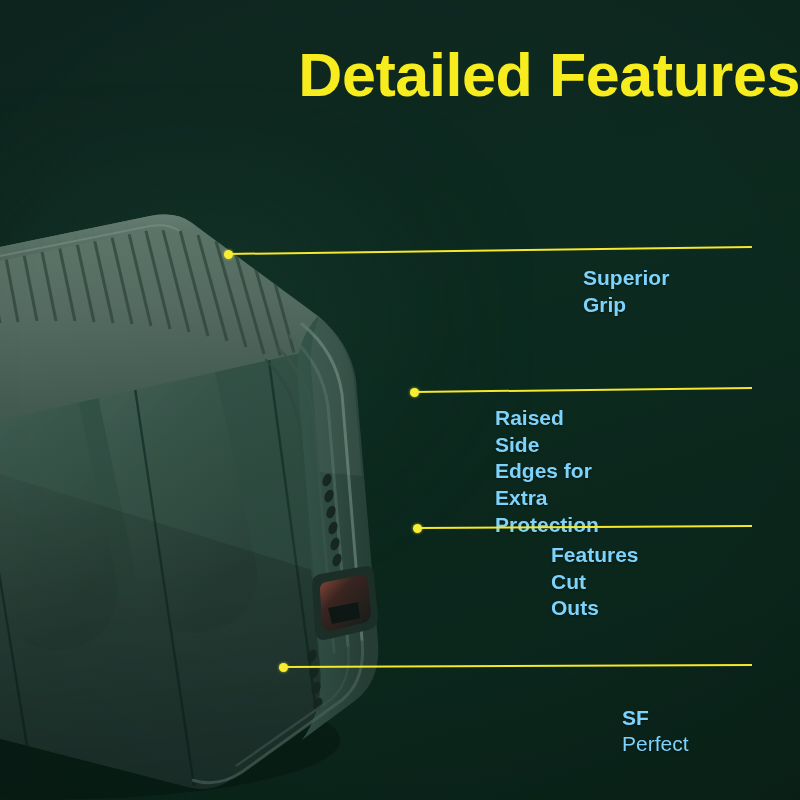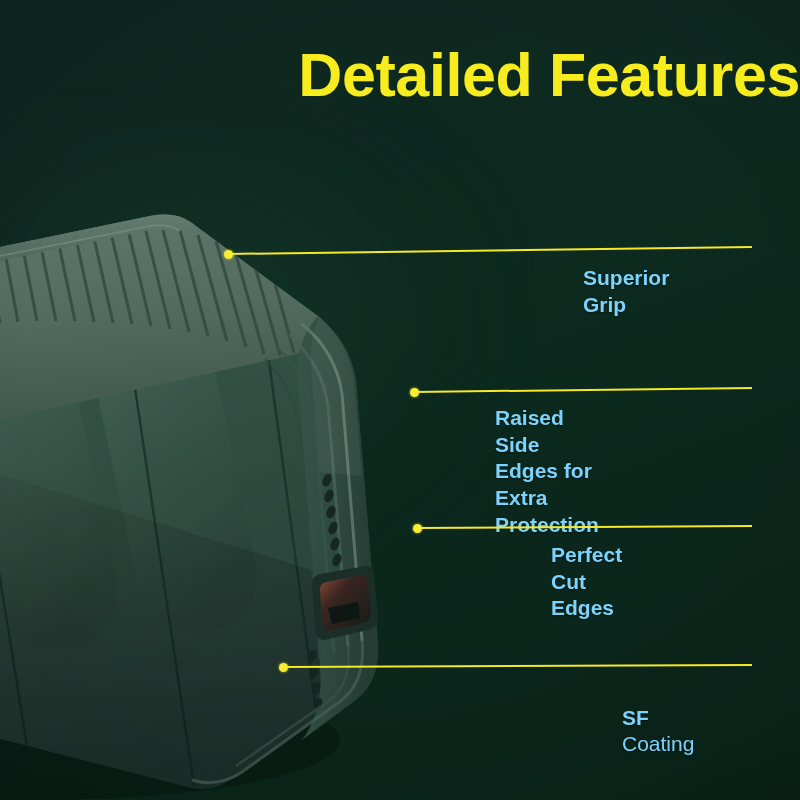--- a/index.html
+++ b/index.html
@@ -285,24 +285,24 @@
   <div class="callout">
     <div class="leader" style="left:414px; top:391px; width:338px; transform:rotate(-0.68deg);"></div>
     <div class="dot" style="left:414px; top:392px;"></div>
     <div class="ctext" style="left:477px; top:405px;margin-left:18px;">Raised Side Edges for
 Extra Protection</div>
   </div>
 
   <div class="callout">
     <div class="leader" style="left:417px; top:527px; width:335px; transform:rotate(-0.34deg);"></div>
     <div class="dot" style="left:417px; top:528px;"></div>
-    <div class="ctext" style="left:551px; top:542px;">Perfect Cut Edges</div>
+    <div class="ctext" style="left:551px; top:542px;">Features Cut Outs</div>
   </div>
 
   <div class="callout">
     <div class="leader" style="left:283px; top:666px; width:469px; transform:rotate(-0.24deg);"></div>
     <div class="dot" style="left:283px; top:667px;"></div>
     <div class="ctext" style="left:622px; top:678px;">
-      <span>SF</span><span class="light"> </span><span class="light">Coating</span>
+      <span>SF</span><span class="light"> </span><span class="light">Perfect</span>
     </div>
   </div>
 
 </div>
 
 </body></html>

